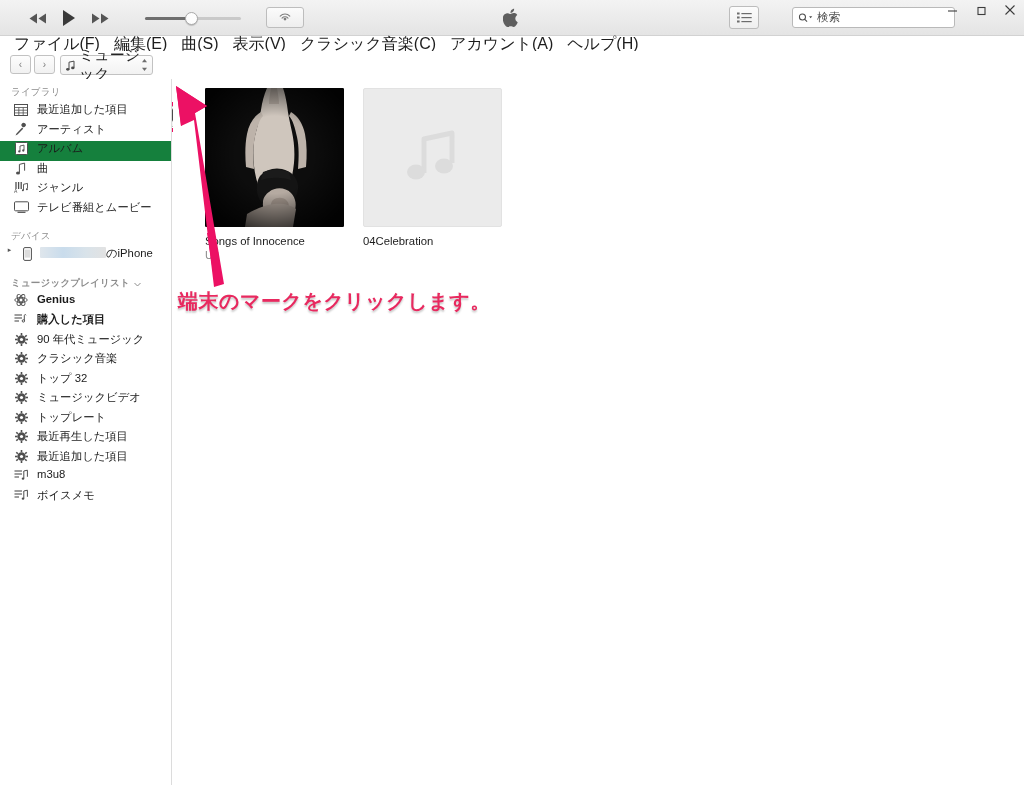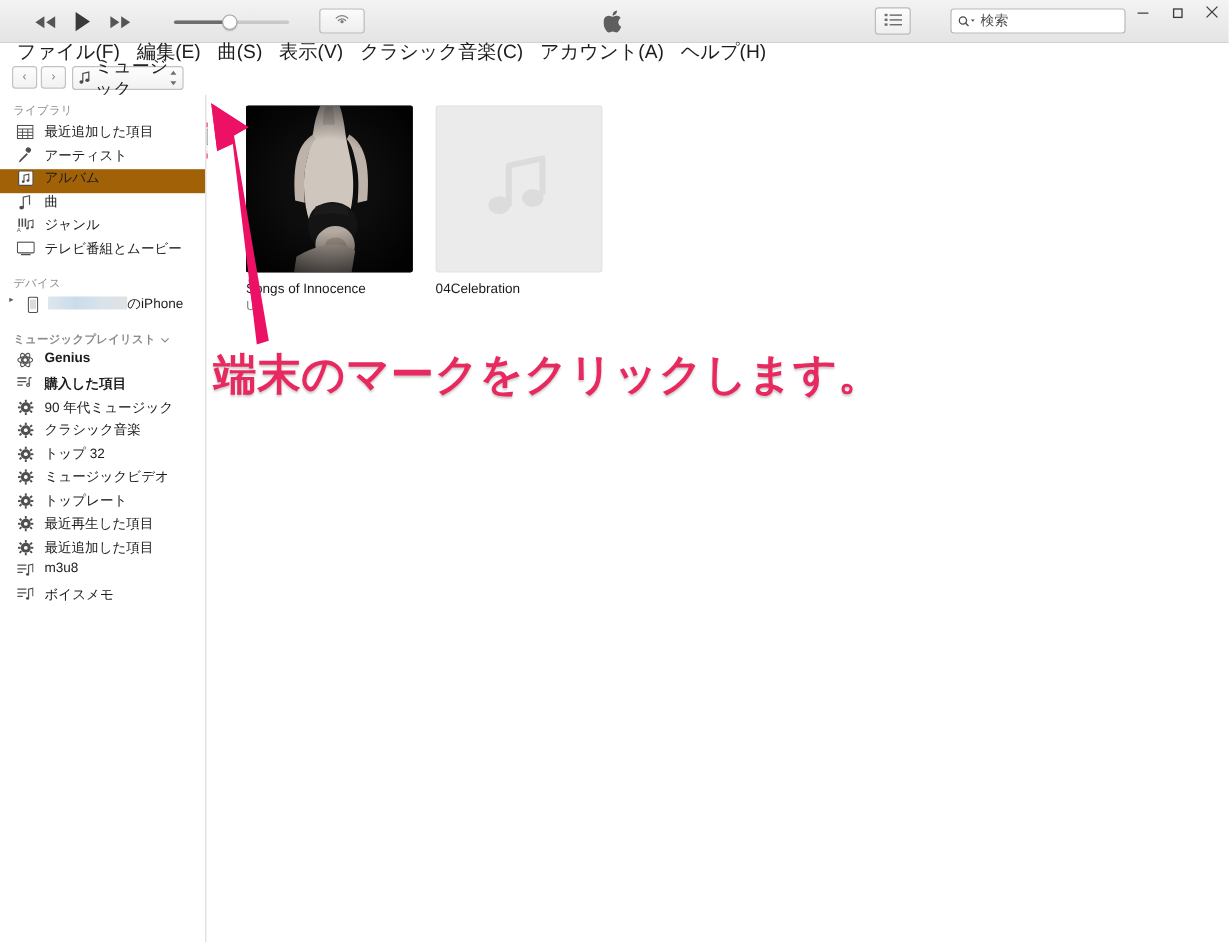--- a/index.html
+++ b/index.html
@@ -58,21 +58,21 @@
   }
   .listview-btn {
     position: absolute; left: 729px; top: 6px;
     width: 30px; height: 23px;
     background: linear-gradient(180deg,#fcfcfc,#efefef);
     border: 1px solid #bcbcbc; border-radius: 3px;
     display: flex; align-items: center; justify-content: center;
   }
   .searchbox {
     position: absolute; left: 792px; top: 7px;
-    width: 146px; height: 21px;
+    width: 163px; height: 21px;
     background: #ffffff; border: 1px solid #b9b9b9; border-radius: 3px;
     display: flex; align-items: center; padding: 0 5px;
   }
   .search-ico { flex: 0 0 auto; margin-right: 3px; line-height: 0; }
   .search-ph {
     font-size: 11.5px; color: #4a4a4a; letter-spacing: .2px;
   }
   .wincontrols {
     position: absolute; right: 6px; top: 2px;
     display: flex; align-items: center; gap: 13px;
@@ -160,21 +160,21 @@
   .sb-header {
     font-size: 9.5px; color: #8c8c8c;
     padding: 7px 0 3px 11px; letter-spacing: .2px;
   }
   .sb-header.playlists { display: flex; align-items: center; gap: 4px; font-weight: bold; }
   .sb-row {
     height: 19.5px; display: flex; align-items: flex-start;
     padding-left: 13px; gap: 8px;
     font-size: 11.3px; color: #1b1b1b;
   }
-  .sb-row.selected { background: #a16207; }
+  .sb-row.selected { background: #15803d; }
   .sb-row .ico {
     flex: 0 0 16px; width: 16px; height: 15px;
     display: flex; align-items: center; justify-content: center;
     line-height: 0;
   }
   .sb-row .lbl { white-space: nowrap; }
   .sb-row.device { padding-left: 5px; gap: 5px; }
   .disc-tri {
     flex: 0 0 9px; font-size: 7px; color: #575757; text-align: center;
   }
@@ -209,21 +209,21 @@
     margin-top: 2px; font-size: 11px; color: #8b8b8b;
   }
 
   
   .anno-layer {
     position: absolute; left: 0; top: 0; width: 1024px; height: 785px;
     pointer-events: none;
   }
   .anno-text {
     position: absolute; left: 178px; top: 288px;
-    font-size: 36px; font-weight: bold; color: #e8295f;
+    font-size: 20px; font-weight: bold; color: #e8295f;
     letter-spacing: .5px; white-space: nowrap;
     -webkit-text-stroke: 4px #ffffff;
     paint-order: stroke fill;
     text-shadow: 0 2px 2px rgba(0,0,0,.22);
   }
 </style>
 </head>
 <body>
 
 <div id="app">

